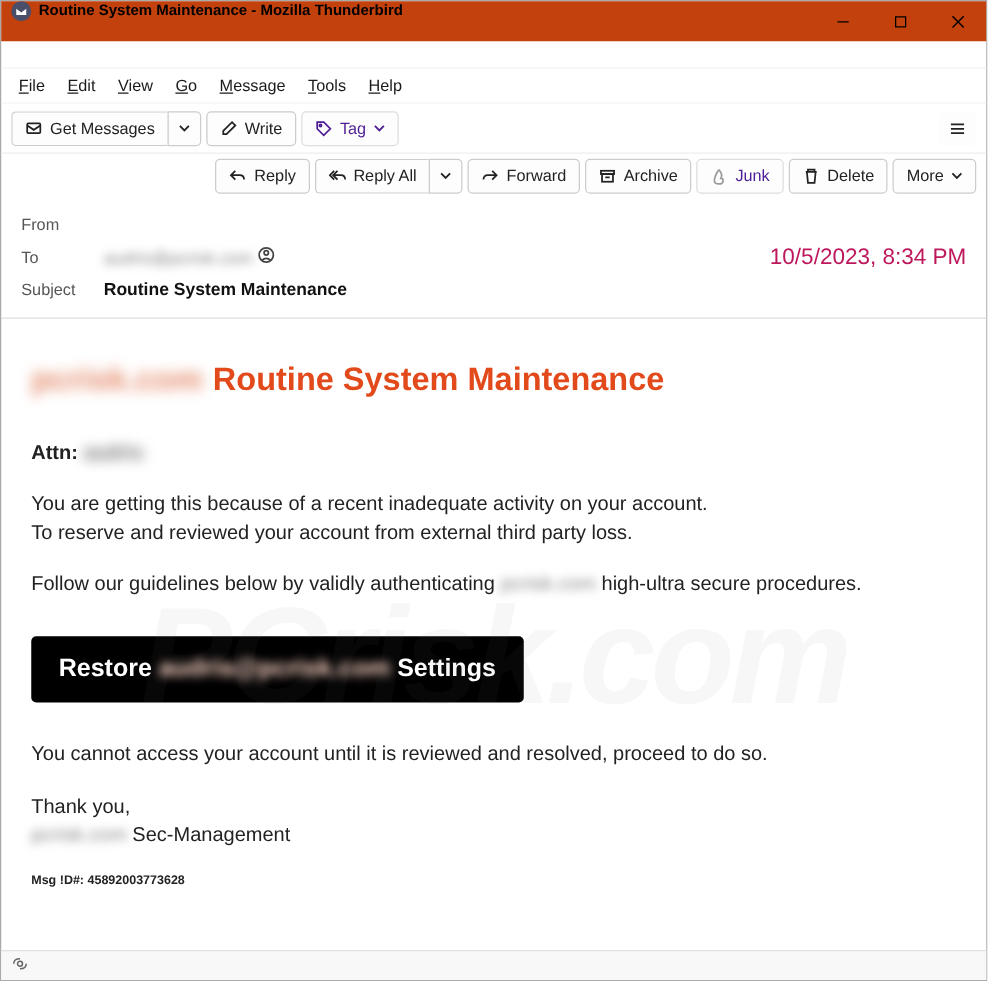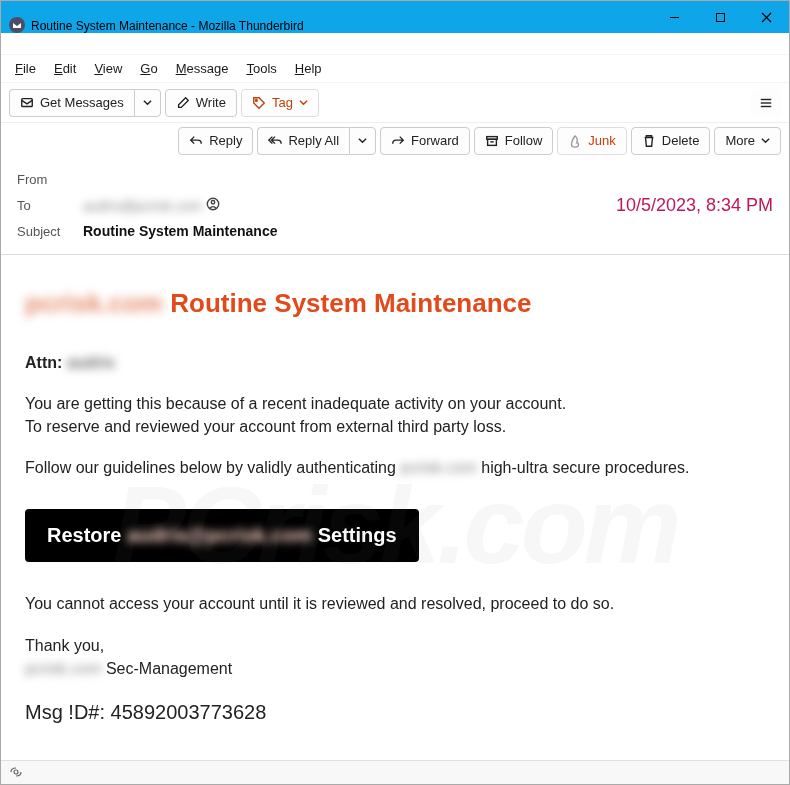--- a/index.html
+++ b/index.html
@@ -16,23 +16,24 @@
   border: 1px solid #aaa;
   width: 790px;
   height: 785px;
   position: relative;
   background: #fff;
 }
 
 .titlebar {
   height: 32px;
   display: flex;
-  align-items: flex-end;
+  align-items: flex-start;
   padding: 0 0 0 8px;
-  background: #0ea5e9;
+  background: #c2410c;
+  font-weight: bold;
 }
 .titlebar .app-icon {
   width: 16px; height: 16px;
   background: #4a4e69;
   border-radius: 50%;
   display: flex; align-items: center; justify-content: center;
   margin-right: 6px;
 }
 .titlebar .app-icon svg { width: 10px; height: 10px; fill: #fff; }
 .titlebar .title { font-size: 12px; color: #000; flex: 1; }
@@ -76,21 +77,21 @@
   height: 28px;
   padding: 0 10px;
   border: 1px solid #ccc;
   border-radius: 4px;
   background: #fdfdfd;
   font-size: 13px;
   color: #222;
 }
 .tbtn.iconly { padding: 0 8px; }
 .tbtn .caret { font-size: 9px; }
-.tbtn.disabled { color: #c2410c; border-color: #ddd; }
+.tbtn.disabled { color: #4c1d95; border-color: #ddd; }
 .tspacer { flex: 1; }
 .tbgroup { display: inline-flex; }
 .tbgroup .tbtn:first-child { border-top-right-radius: 0; border-bottom-right-radius: 0; border-right: none; }
 .tbgroup .tbtn:last-child  { border-top-left-radius: 0; border-bottom-left-radius: 0; }
 .icon-svg { width: 14px; height: 14px; fill: none; stroke: currentColor; stroke-width: 1.6; }
 
 
 .msgactions {
   height: 40px;
   display: flex;
@@ -140,21 +141,21 @@
   background: #000000;
   color: #fff;
   font-size: 20px;
   font-weight: 600;
   padding: 12px 22px;
   border-radius: 4px;
   margin: 12px 0;
 }
 .restore-btn .blur { filter: blur(4px); color: #ffd5c7; }
 .sig .blur { filter: blur(4px); color: #888; }
-.msgid { font-weight: 400; margin-top: 18px; font-size: 20px; }
+.msgid { font-weight: 700; margin-top: 18px; font-size: 10px; }
 
 
 .statusbar {
   position: absolute;
   bottom: 0; left: 0; right: 0;
   height: 24px;
   border-top: 1px solid #e0e0e0;
   display: flex; align-items: center;
   padding: 0 8px;
   background: #f8f8f8;
@@ -284,21 +285,21 @@
           <path d="M10 3 L14 7 L10 11 M14 7 L6 7 Q2 7 2 11"></path>
         </svg>
       <span>Forward</span>
     </div>
     <div class="tbtn">
       <svg class="icon-svg" viewBox="0 0 16 16">
           <rect x="2" y="3" width="12" height="3"></rect>
           <rect x="3" y="6" width="10" height="7"></rect>
           <line x1="6" y1="9" x2="10" y2="9"></line>
         </svg>
-      <span>Follow</span>
+      <span>Archive</span>
     </div>
     <div class="tbtn disabled">
       <svg class="icon-svg" viewBox="0 0 16 16">
           <path d="M8 2 Q12 6 10 10 Q12 10 12 12 Q12 15 8 15 Q4 15 4 12 Q4 8 8 2"></path>
         </svg>
       <span>Junk</span>
     </div>
     <div class="tbtn">
       <svg class="icon-svg" viewBox="0 0 16 16">
           <path d="M3 4 L13 4 M5 4 L5 2 L11 2 L11 4 M4 4 L5 14 L11 14 L12 4"></path>

